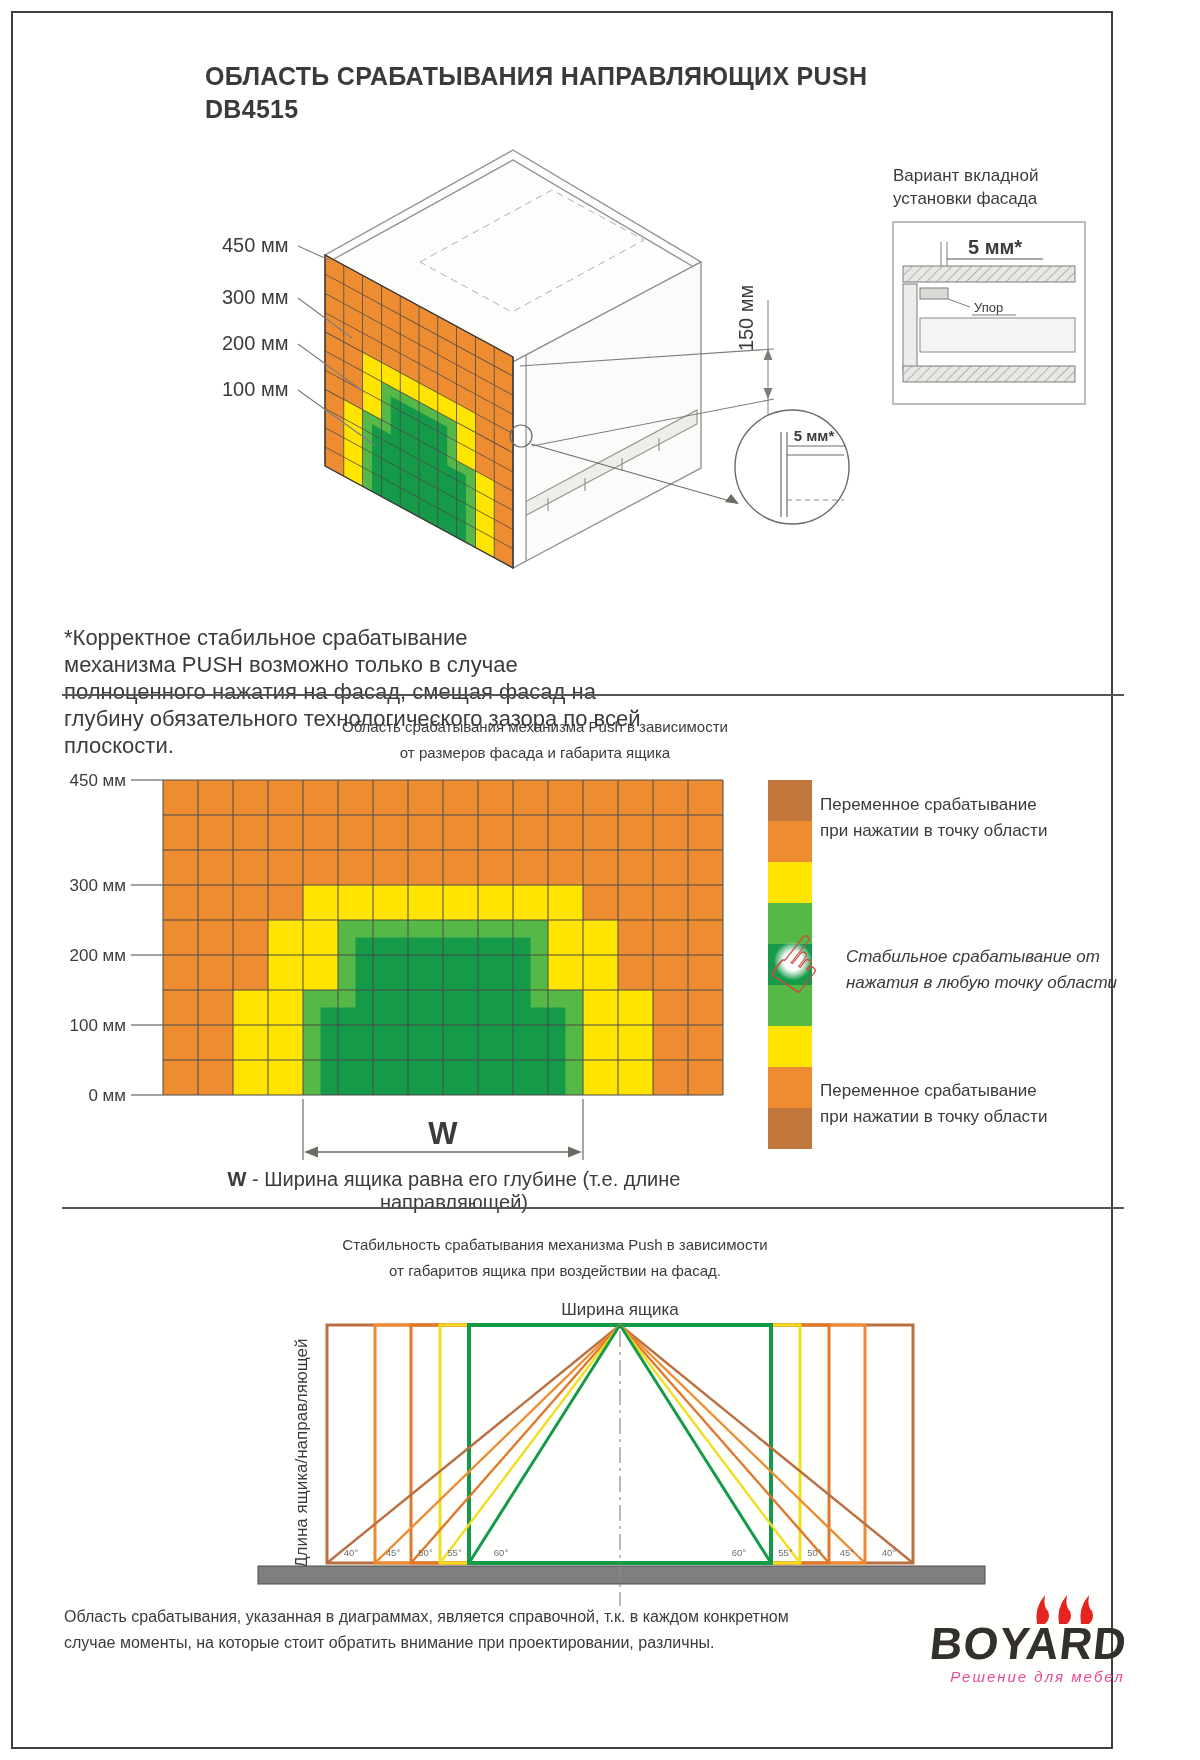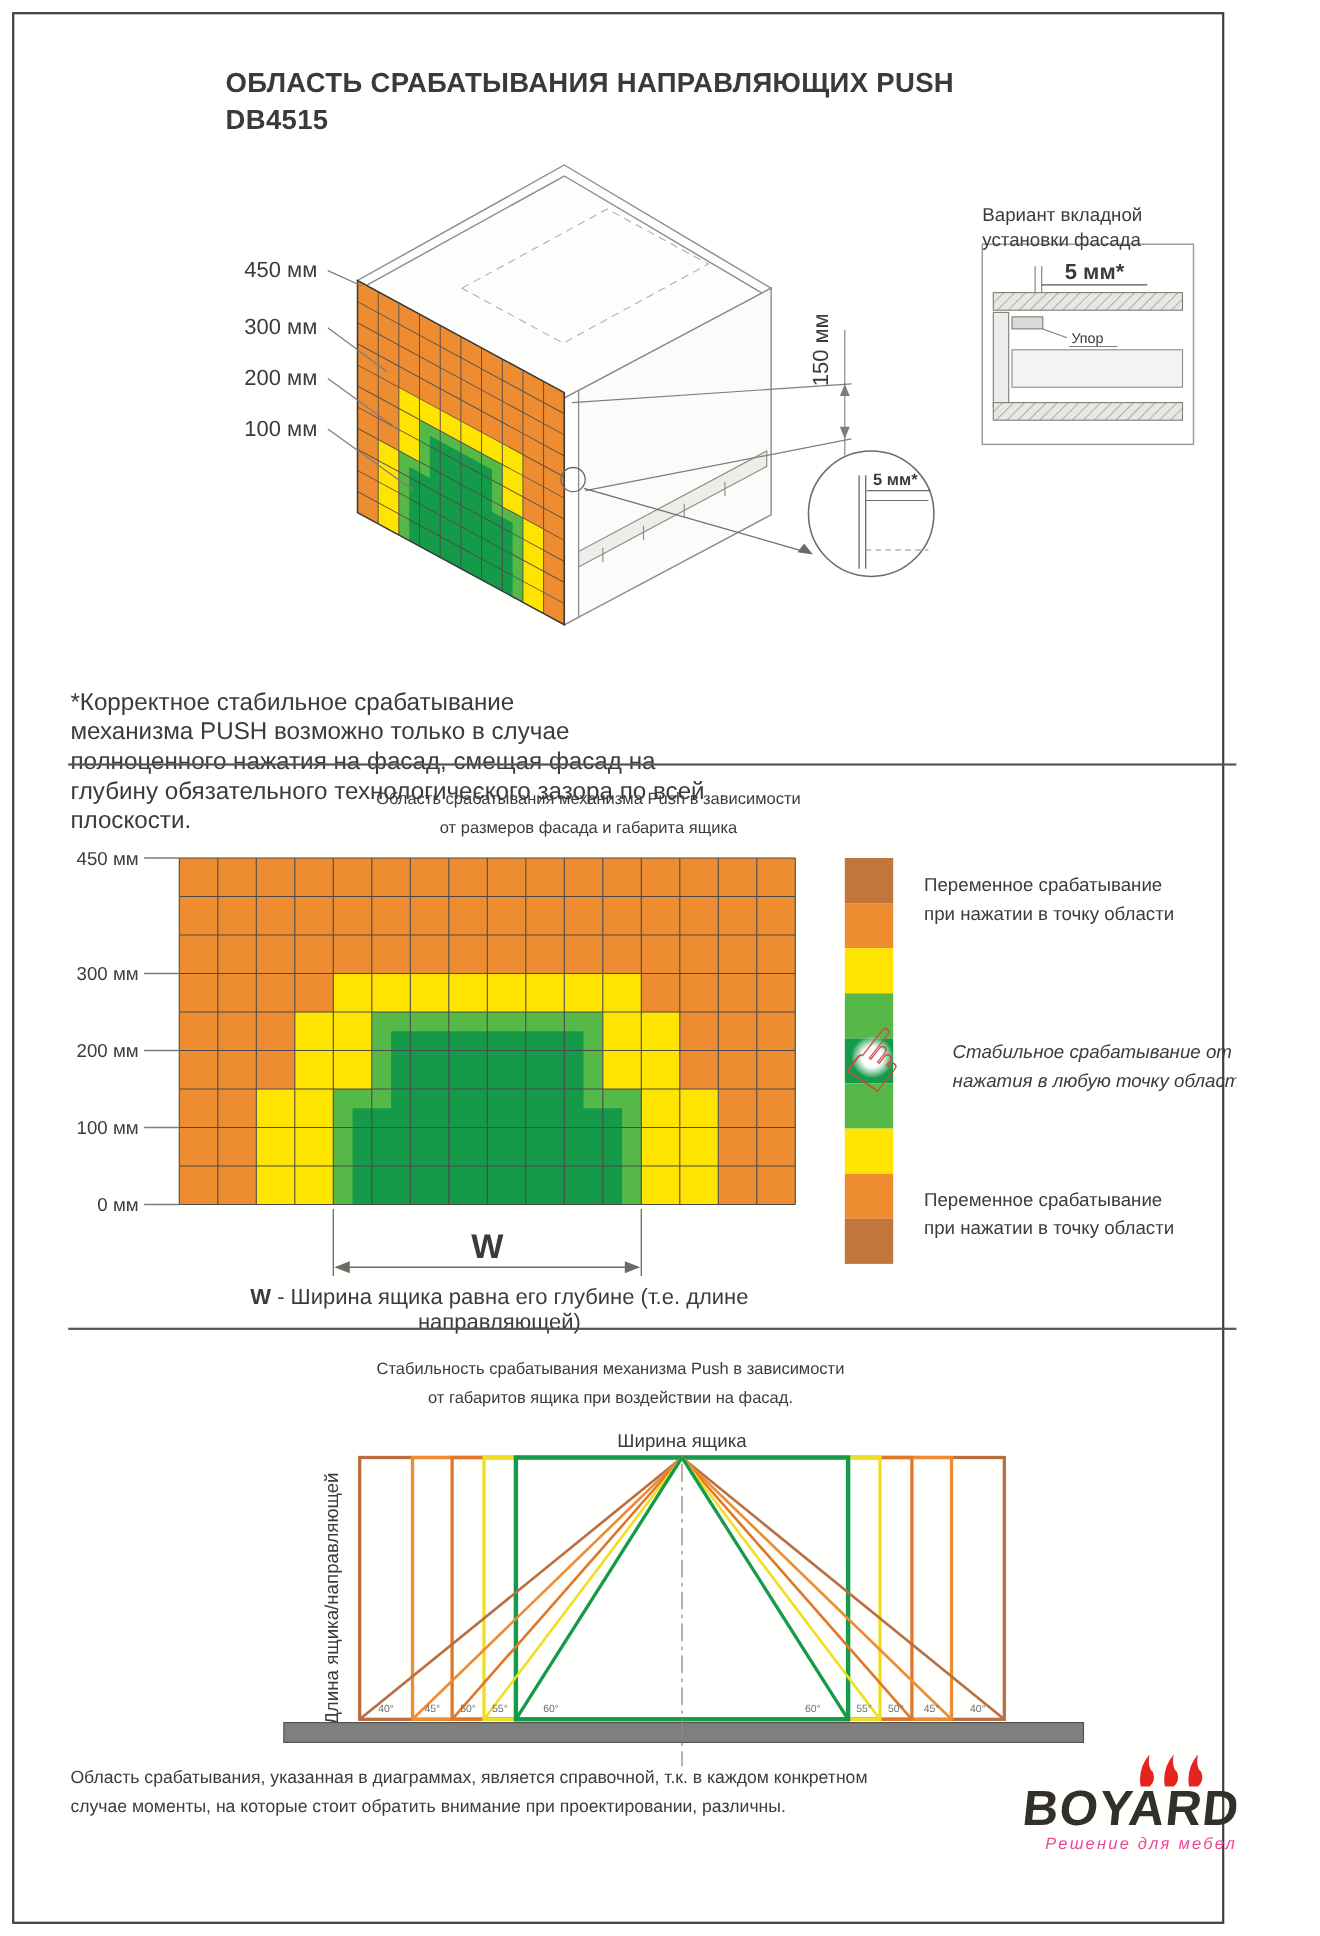--- a/index.html
+++ b/index.html
@@ -2,29 +2,29 @@
 <html><head>
 <meta charset="utf-8">
 <style>
   html,body{margin:0;padding:0;background:#fff;}
   .page{position:relative;width:1124px;height:1760px;background:#fffffe;overflow:hidden;
         font-family:"Liberation Sans","DejaVu Sans",sans-serif;color:#3b3b3b;}
   .page-border{position:absolute;left:11px;top:11px;right:11px;bottom:11px;border:2px solid #3f3f3f;pointer-events:none;}
   .abs{position:absolute;}
   .pre{white-space:pre-line;}
   .doc-title{left:205px;top:60px;width:760px;font-size:25px;font-weight:bold;line-height:33px;color:#3a3a3a;letter-spacing:.3px;}
-  .variant-title{left:893px;top:164px;width:210px;font-size:17px;line-height:23px;margin-top:20px;}
+  .variant-title{left:893px;top:164px;width:210px;font-size:17px;line-height:23px;}
   .footnote{left:64px;top:624px;width:580px;font-size:22px;line-height:27px;}
   .divider{left:62px;width:1078px;height:0;border-top:2px solid #555;}
   .section-title{width:820px;text-align:center;font-size:15px;line-height:26px;}
   .w-note{left:154px;top:1168px;width:600px;text-align:center;font-size:20px;}
   .w-note b{font-weight:bold;}
   .legend-bar{left:768px;top:780px;width:44px;height:369px;display:flex;flex-direction:column;}
   .legend-bar div{flex:1;}
-  .legend-text{font-size:17px;line-height:26px;margin-left:20px;}
+  .legend-text{font-size:17px;line-height:26px;}
   .hand-wrap{left:760px;top:924px;width:100px;height:104px;pointer-events:none;}
   .hand-burst{position:absolute;left:14px;top:18px;width:38px;height:38px;border-radius:50%;
       background:radial-gradient(circle,#ffffff 0 35%,rgba(255,255,255,.35) 60%,rgba(255,255,255,0) 72%);}
   .hand-glyph{position:absolute;left:6px;top:2px;font-size:74px;color:#cf4a43;
       font-family:"DejaVu Sans",sans-serif;transform:rotate(-52deg);line-height:74px;}
   .fan-top-label{left:518px;top:1300px;width:204px;text-align:center;font-size:17px;}
   .fan-side-label{left:292px;top:1568px;width:272px;font-size:17px;transform:rotate(-90deg);transform-origin:0 0;color:#3b3b3b;}
   .bottom-note{left:64px;top:1604px;width:760px;font-size:16px;line-height:26px;}
   .logo{left:930px;top:1592px;width:220px;height:110px;}
   .logo-flames{position:absolute;left:104px;top:2px;}

